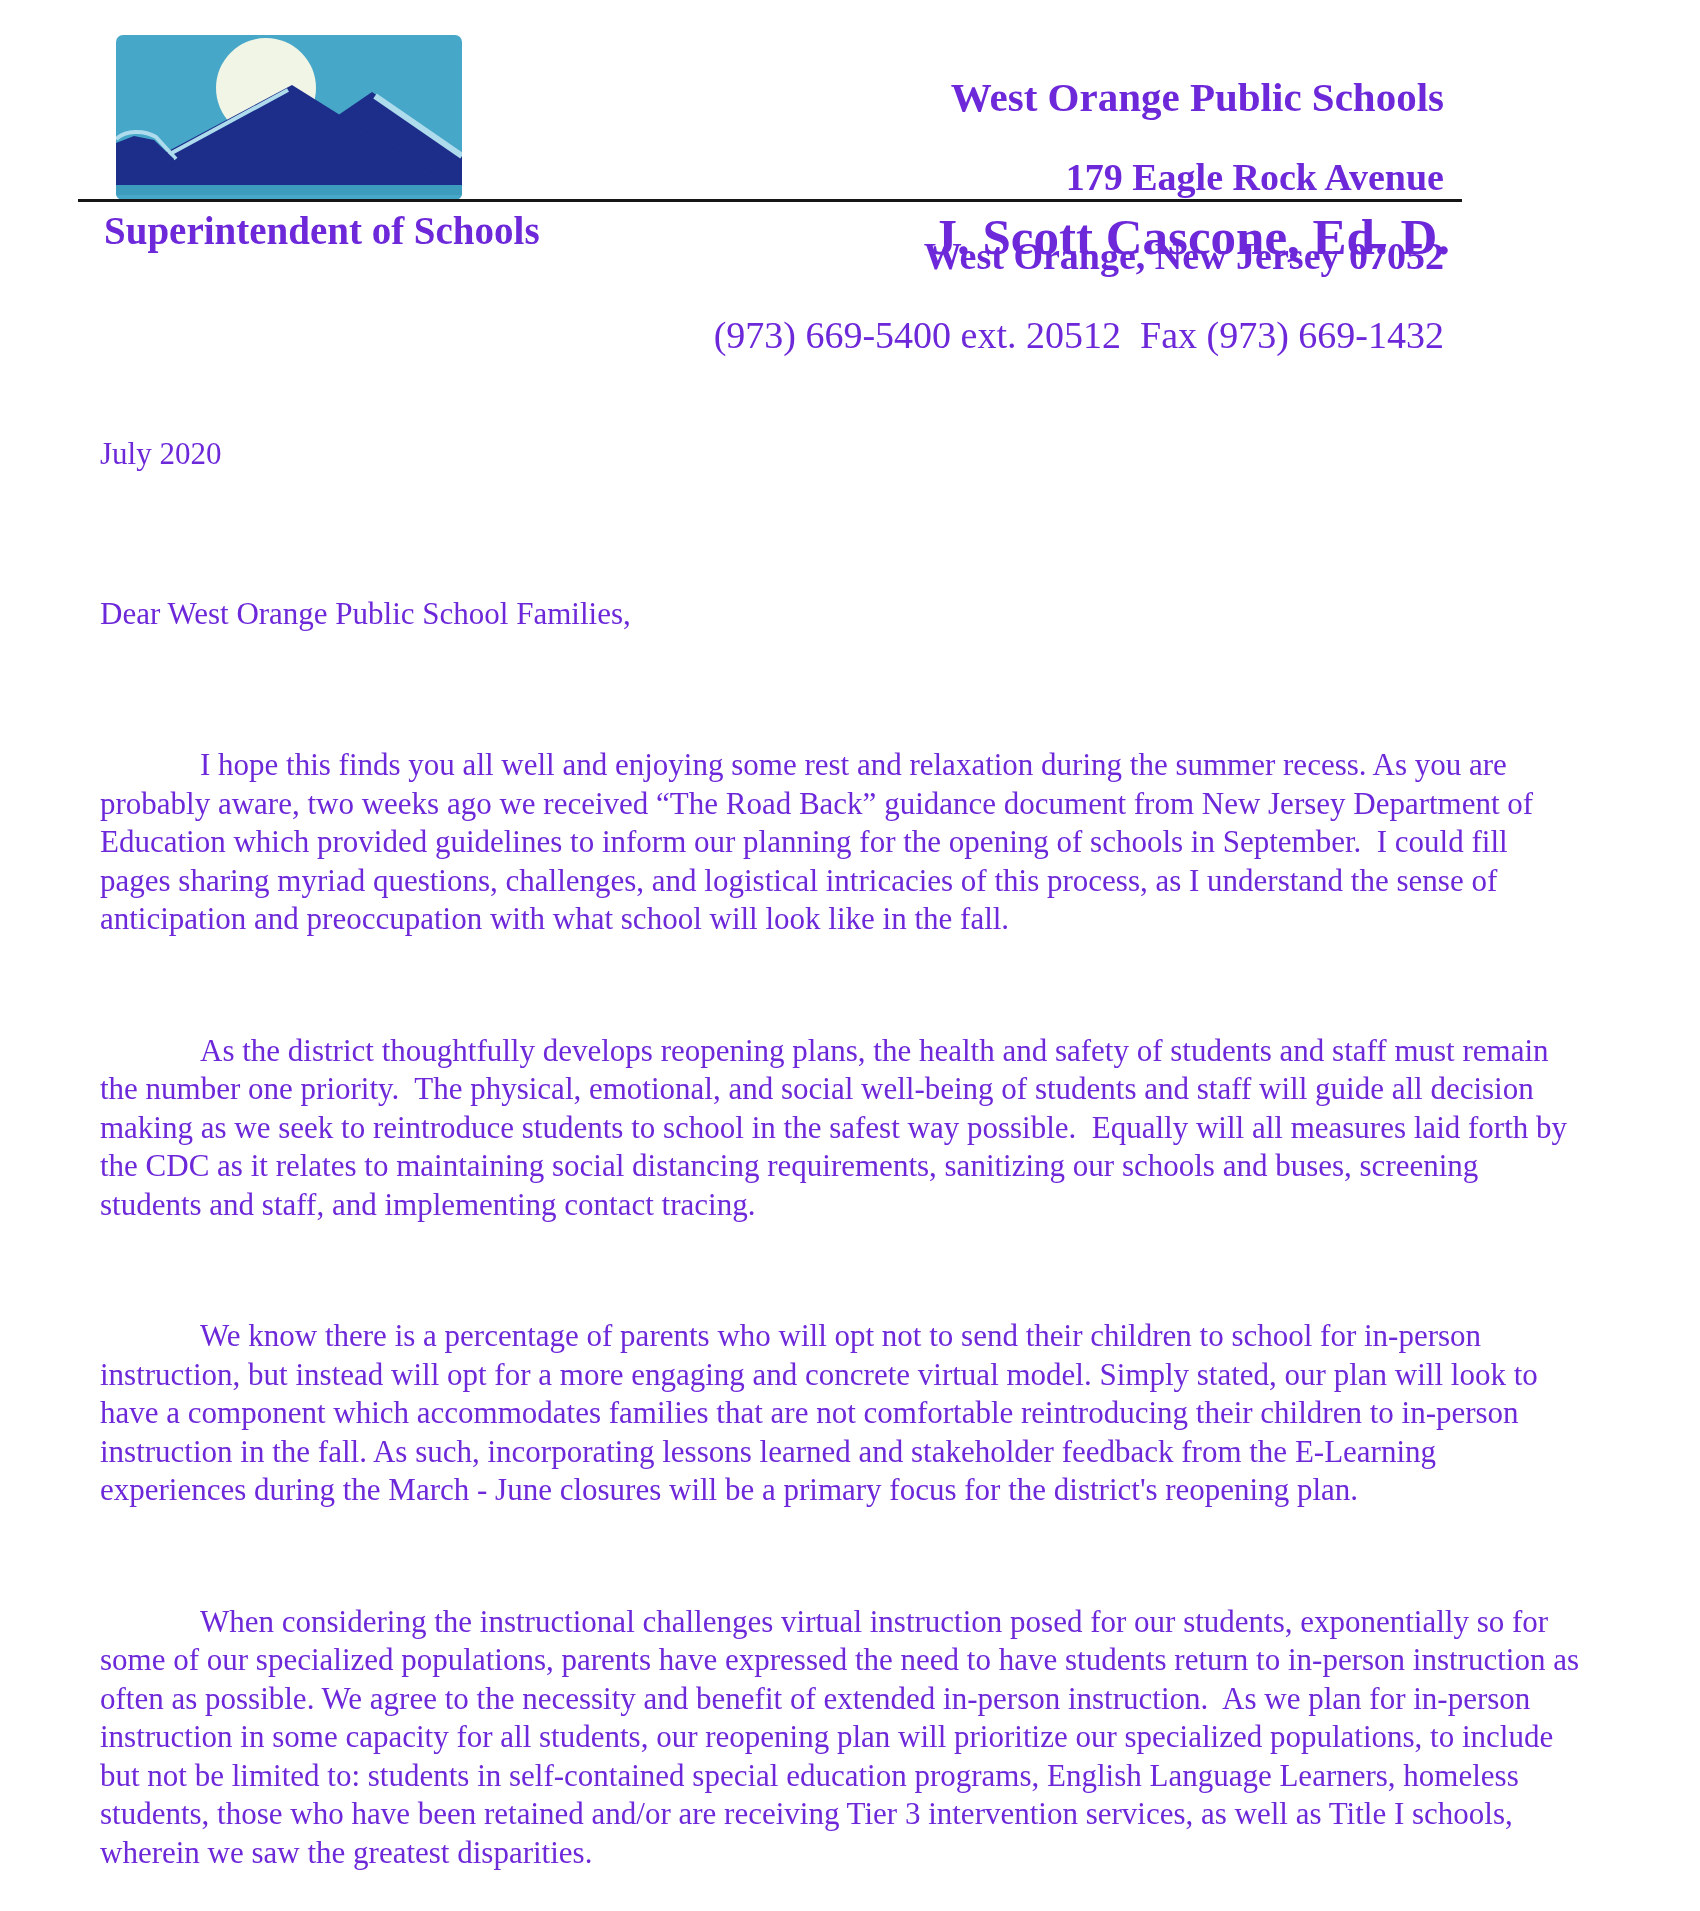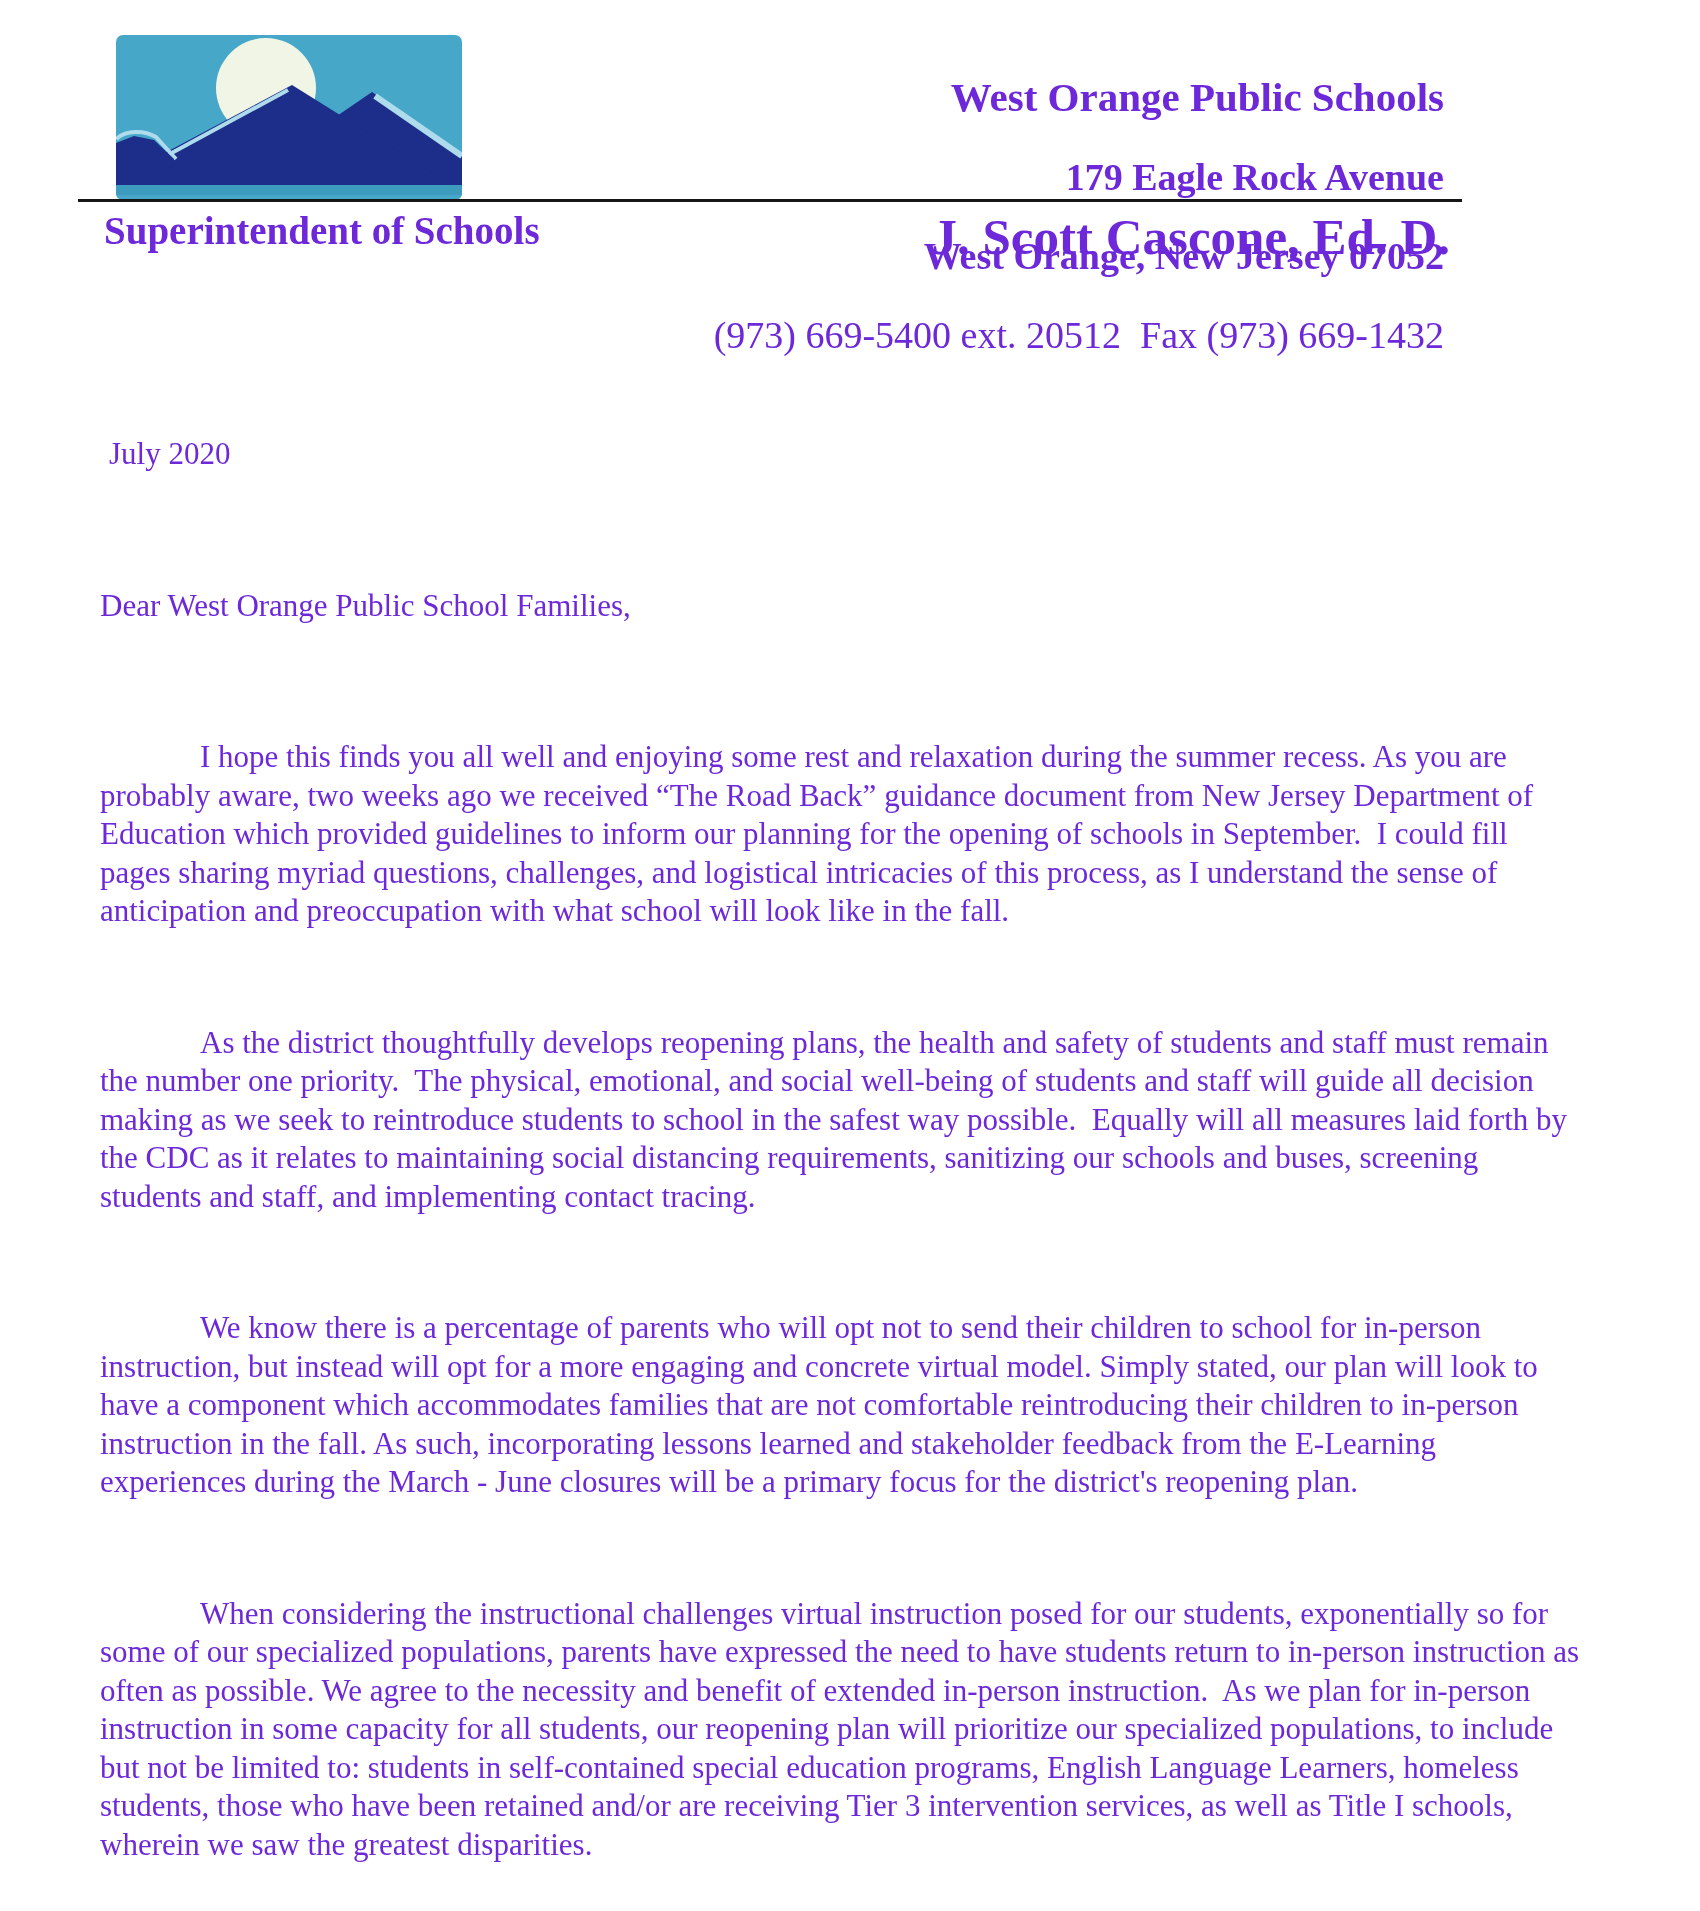--- a/index.html
+++ b/index.html
@@ -36,22 +36,22 @@
   .sup-name{
     position:absolute;right:250px;top:208px;
     font-size:51px;font-weight:bold;
   }
   
   .letter-body{
     position:absolute;left:100px;top:358px;width:1484px;
     font-size:31px;line-height:38.5px;
     white-space:pre-wrap;
   }
-  .date-line{margin:0 0 36px 9px;font-family:Liberation Serif, serif;}
-  .salutation{margin:0 0 36px 0;}
+  .date-line{margin:0 0 36px 0;font-family:Liberation Serif, serif;}
+  .salutation{margin:8px 0 36px 0;}
   .para{margin:0 0 16px 0;text-indent:100px;}
   .para:last-child{margin-bottom:0;}
 </style>
 </head>
 <body>
 
 <div class="page">
 
   <div class="logo-wrap">
     <svg viewBox="0 0 346 165" width="346" height="165">

